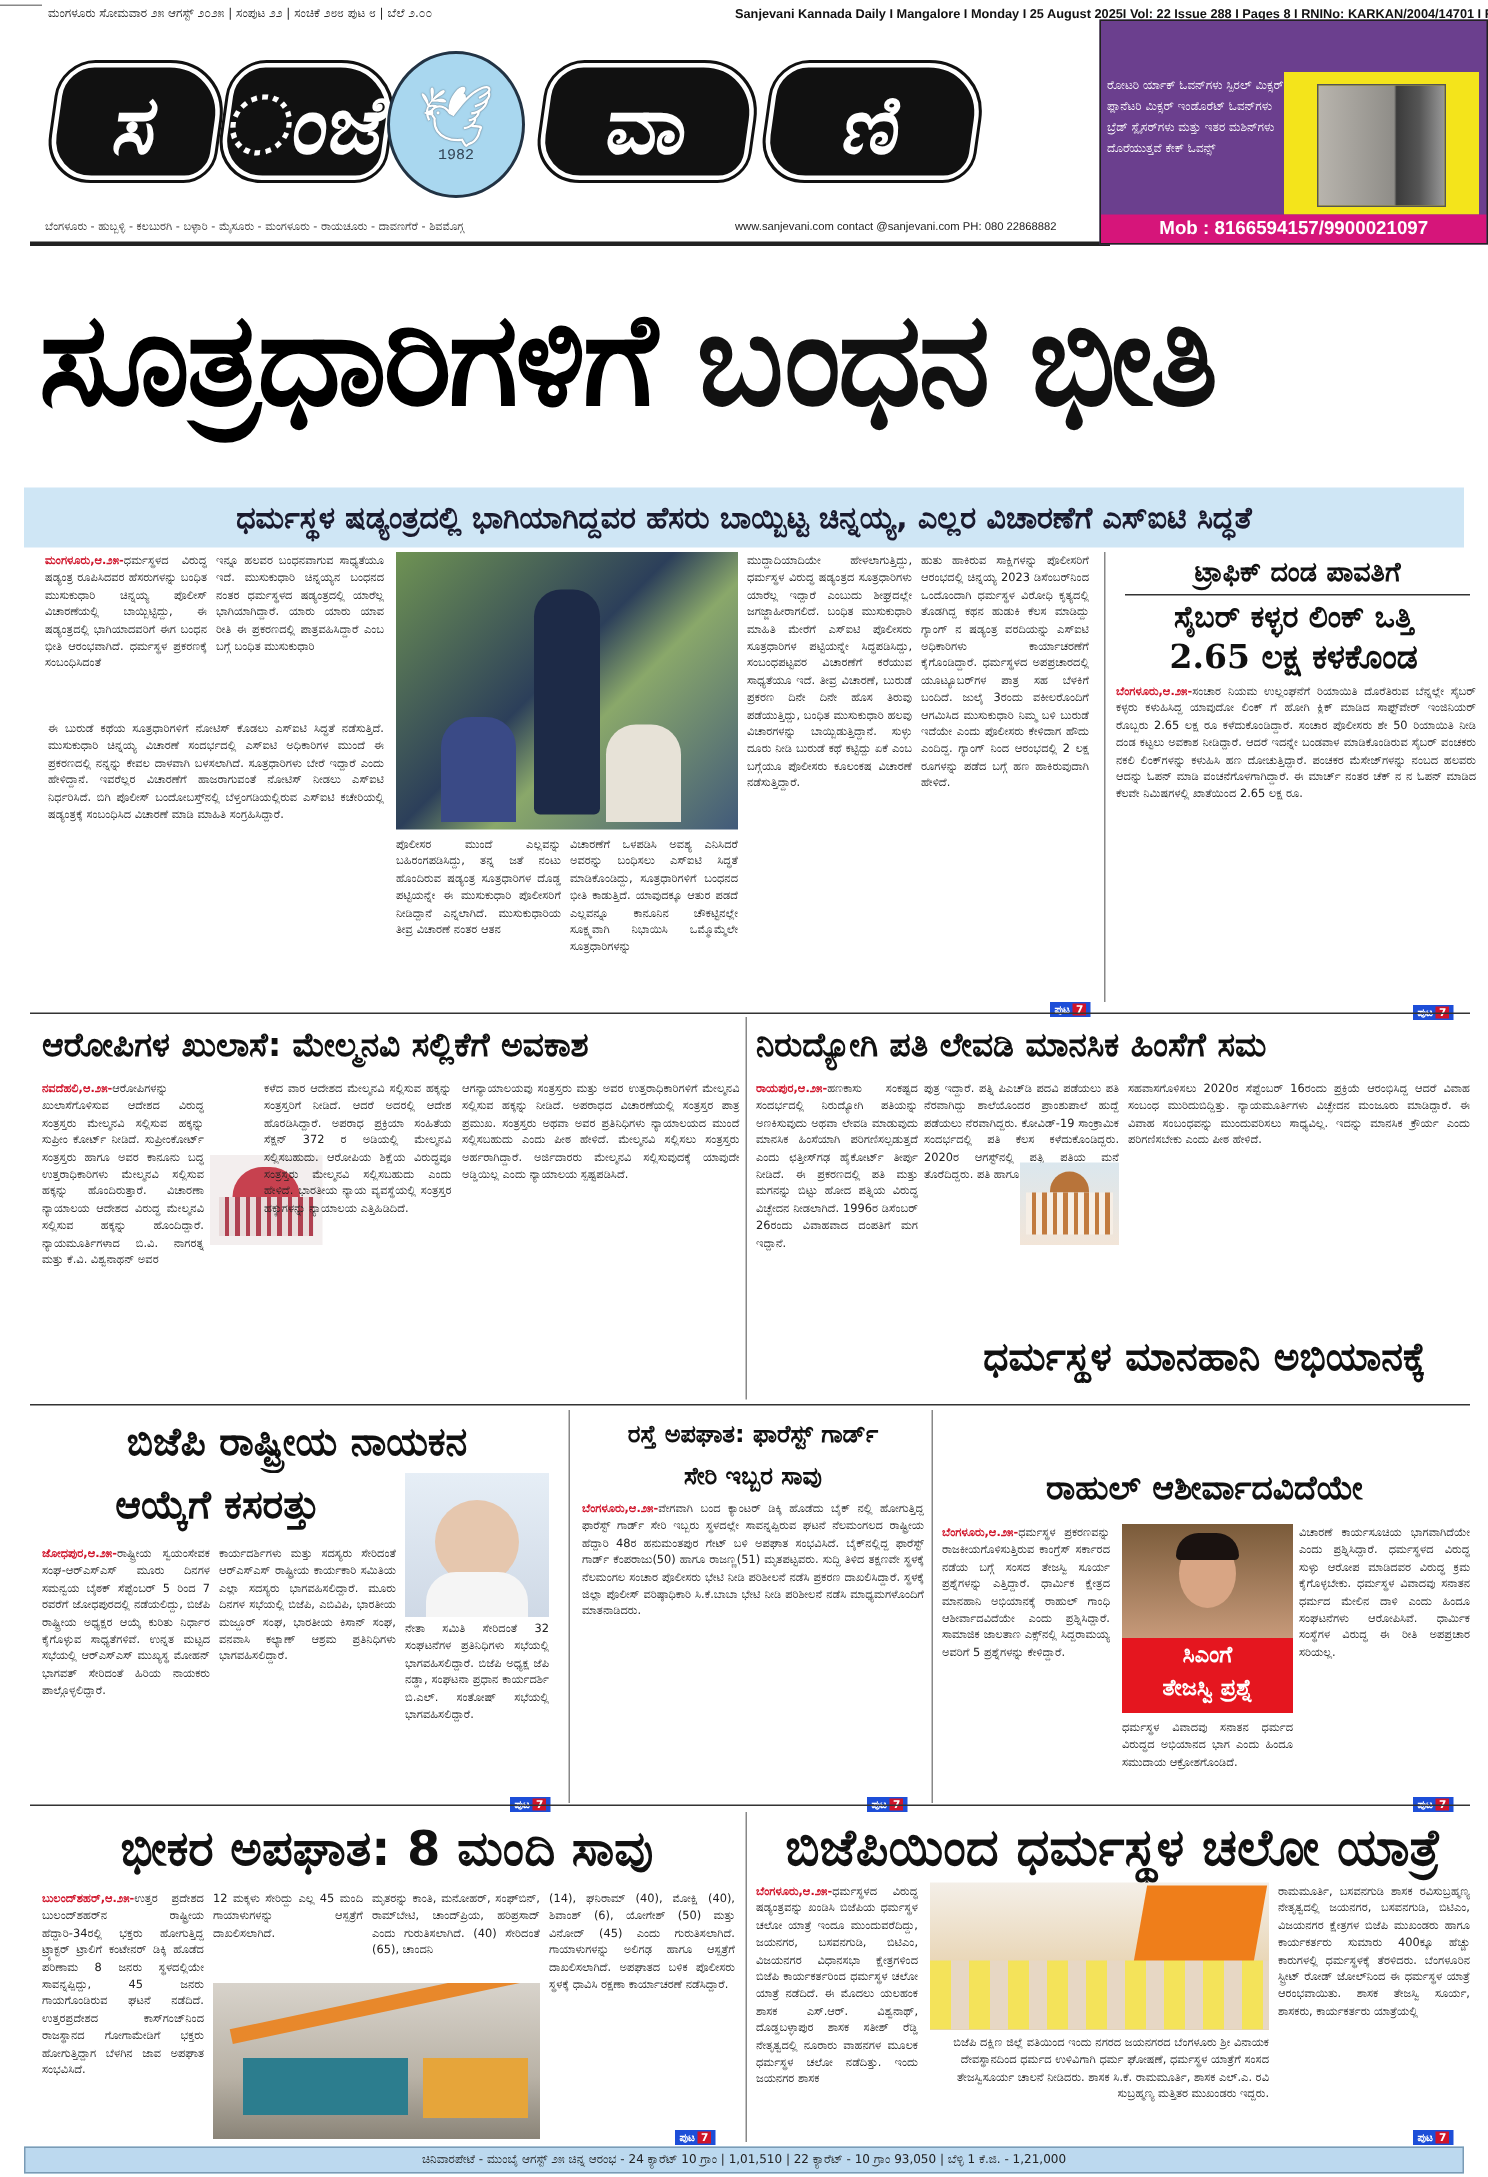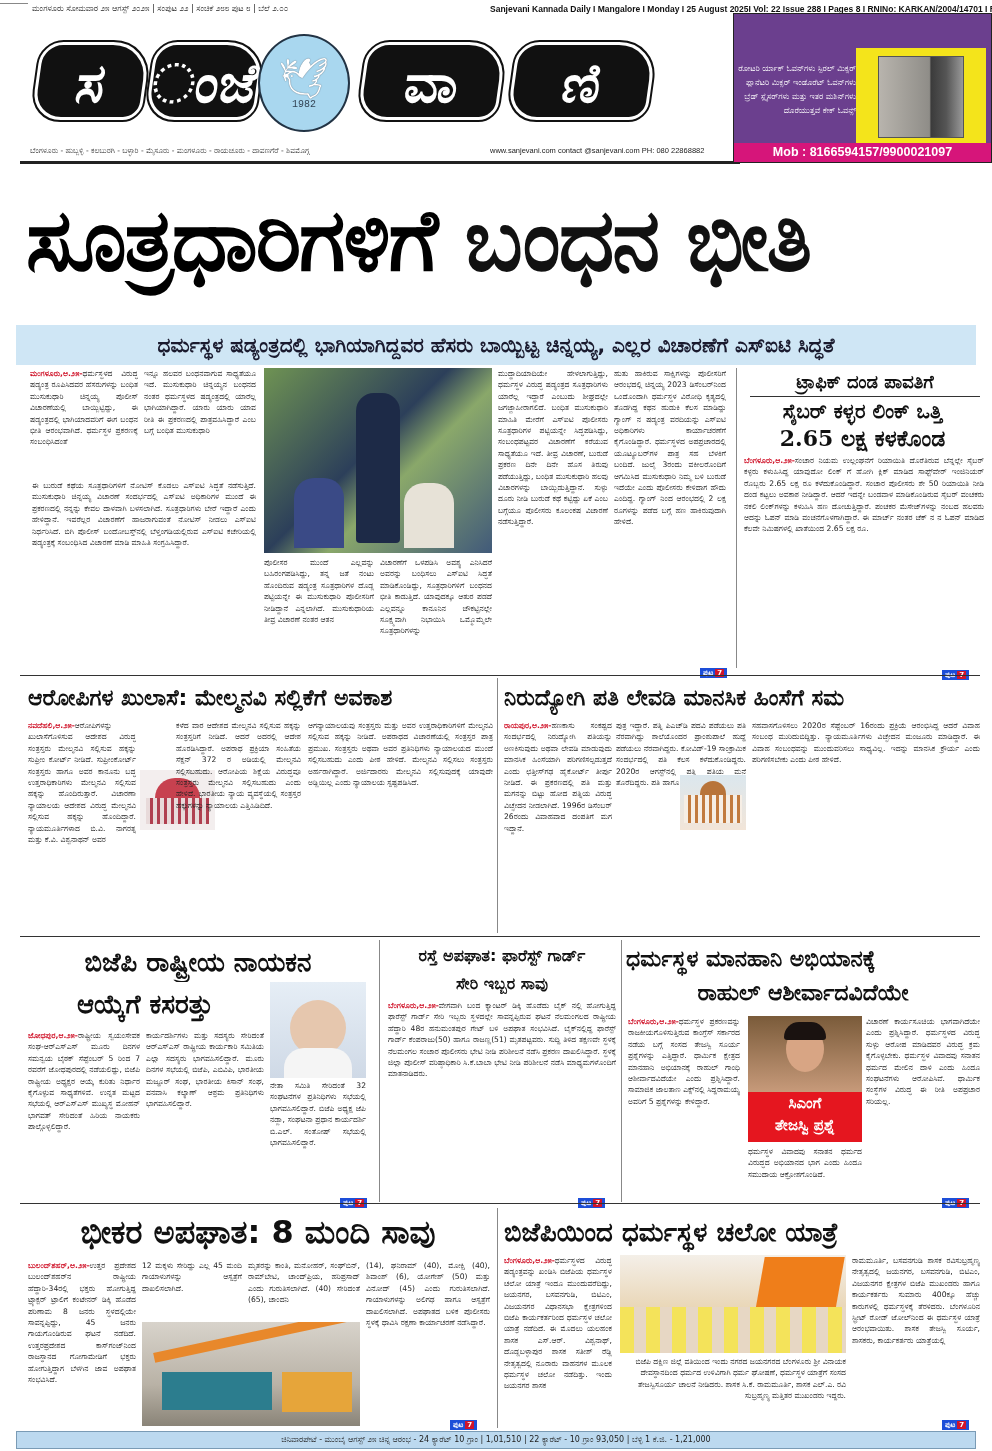--- a/index.html
+++ b/index.html
@@ -14,21 +14,21 @@
 .emblem{position:absolute;top:0;left:232px;width:92px;height:98px;border-radius:50%;background:#a9d7ef;border:2px solid #234;display:flex;flex-direction:column;align-items:center;justify-content:center}
 .dove{font-size:40px;color:#fff;line-height:42px;text-shadow:0 0 1px #345}
 .emblem-year{font-size:10px;color:#345;font-family:Liberation Mono, monospace}
 .cities{top:146px;left:30px;font-size:7.5px;color:#333;white-space:nowrap}
 .contact{top:146px;left:490px;font-size:7.5px;color:#222;font-family:"Liberation Sans",sans-serif;white-space:nowrap}
 .mast-rule{top:161px;left:20px;width:720px;height:3px;background:#222}
 .ad{top:13px;left:733px;width:259px;height:150px;border:1px solid #222;background:#6b3f8e;overflow:hidden}
 .ad-top{position:absolute;top:0;left:0;width:100%;height:30px;background:#fff}
 .ad-logo{position:absolute;top:3px;left:4px;width:60px;height:24px;border-radius:50%;background:#2b3d9a;color:#fff;font-weight:bold;font-size:12px;text-align:center;line-height:24px;font-family:"Liberation Sans",sans-serif}
 .ad-title{position:absolute;top:0;left:66px;width:193px;height:30px;background:#d6157a;color:#fff;font-family:"Liberation Sans",sans-serif;font-weight:bold;font-size:10.5px;line-height:14px;padding:1px 3px}
-.ad-body{position:absolute;top:48px;left:4px;width:118px;color:#fff;font-size:8px;line-height:14px;text-align:right}
+.ad-body{position:absolute;top:36px;left:4px;width:118px;color:#fff;font-size:8px;line-height:14px;text-align:left}
 .ad-oven{position:absolute;top:34px;left:122px;width:130px;height:95px;background:#f4e41b}
 .ad-oven .machine{position:absolute;top:8px;left:22px;width:86px;height:82px;background:linear-gradient(90deg,#b8b4ad,#8f8d88 60%,#3b3b3b 62%,#555 80%,#999);border:1px solid #555}
 .ad-mob{position:absolute;bottom:0;left:0;width:100%;height:19px;background:#d6157a;color:#fff;font-family:"Liberation Sans",sans-serif;font-weight:bold;font-size:12.5px;text-align:center;line-height:19px}
 .headline{top:170px;left:26px;font-size:86px;font-weight:bold;line-height:140px;white-space:nowrap;letter-spacing:-2px}
 .headline .red{color:#000000}
 .headline .black{color:#111}
 .subhead{top:325px;left:16px;width:960px;height:40px;background:#cfe6f5;color:#1a1a2e;font-size:20px;font-weight:bold;text-align:center;line-height:40px;white-space:nowrap;overflow:hidden}
 .col{font-size:7.6px;line-height:11.4px;color:#222;text-align:justify;overflow:hidden}
 .dateline{color:#d0142a;font-weight:bold}
 .box-head{background:#d6e9f6;font-weight:bold;font-size:14px;line-height:22px;padding:2px 6px;color:#111}
@@ -154,21 +154,21 @@
 
 <div class="sec-head" style="top:942px;left:385px;width:234px;text-align:center;font-size:16px;line-height:28px">ರಸ್ತೆ ಅಪಘಾತ: ಫಾರೆಸ್ಟ್ ಗಾರ್ಡ್</div>
 <div class="sec-head" style="top:970px;left:385px;width:234px;text-align:center;font-size:16px;line-height:28px">ಸೇರಿ ಇಬ್ಬರ ಸಾವು</div>
 <div class="abs col" style="top:1000px;left:388px;width:228px;height:198px">
   <span class="dateline">ಬೆಂಗಳೂರು,ಆ.೨೫-</span><span>ವೇಗವಾಗಿ ಬಂದ ಕ್ಯಾಂಟರ್ ಡಿಕ್ಕಿ ಹೊಡೆದು ಬೈಕ್ ನಲ್ಲಿ ಹೋಗುತ್ತಿದ್ದ ಫಾರೆಸ್ಟ್ ಗಾರ್ಡ್ ಸೇರಿ ಇಬ್ಬರು ಸ್ಥಳದಲ್ಲೇ ಸಾವನ್ನಪ್ಪಿರುವ ಘಟನೆ ನೆಲಮಂಗಲದ ರಾಷ್ಟ್ರೀಯ ಹೆದ್ದಾರಿ 48ರ ಹನುಮಂತಪುರ ಗೇಟ್ ಬಳಿ ಅಪಘಾತ ಸಂಭವಿಸಿದೆ. ಬೈಕ್‌ನಲ್ಲಿದ್ದ ಫಾರೆಸ್ಟ್ ಗಾರ್ಡ್ ಕೆಂಪರಾಜು(50) ಹಾಗೂ ರಾಜಣ್ಣ(51) ಮೃತಪಟ್ಟವರು. ಸುದ್ದಿ ತಿಳಿದ ತಕ್ಷಣವೇ ಸ್ಥಳಕ್ಕೆ ನೆಲಮಂಗಲ ಸಂಚಾರ ಪೊಲೀಸರು ಭೇಟಿ ನೀಡಿ ಪರಿಶೀಲನೆ ನಡೆಸಿ ಪ್ರಕರಣ ದಾಖಲಿಸಿದ್ದಾರೆ. ಸ್ಥಳಕ್ಕೆ ಜಿಲ್ಲಾ ಪೊಲೀಸ್ ವರಿಷ್ಠಾಧಿಕಾರಿ ಸಿ.ಕೆ.ಬಾಬಾ ಭೇಟಿ ನೀಡಿ ಪರಿಶೀಲನೆ ನಡೆಸಿ ಮಾಧ್ಯಮಗಳೊಂದಿಗೆ ಮಾತನಾಡಿದರು.</span>
 </div>
 <div class="abs" style="top:1190px;left:578px"><span class="pagetag"><span>ಪುಟ</span><b>7</b></span></div>
 
 <div class="vrule" style="top:940px;left:621px;height:262px"></div>
 
-<div class="sec-head" style="top:942px;left:626px;width:354px;text-align:left;font-size:22px;line-height:34px">ಧರ್ಮಸ್ಥಳ ಮಾನಹಾನಿ ಅಭಿಯಾನಕ್ಕೆ</div>
+<div class="sec-head" style="top:888px;left:626px;width:354px;text-align:center;font-size:26px;line-height:34px">ಧರ್ಮಸ್ಥಳ ಮಾನಹಾನಿ ಅಭಿಯಾನಕ್ಕೆ</div>
 <div class="sec-head" style="top:976px;left:626px;width:354px;text-align:center;font-size:22px;line-height:34px">ರಾಹುಲ್ ಆಶೀರ್ವಾದವಿದೆಯೇ</div>
 <div class="abs col" style="top:1016px;left:628px;width:112px;height:180px">
   <span class="dateline">ಬೆಂಗಳೂರು,ಆ.೨೫-</span><span>ಧರ್ಮಸ್ಥಳ ಪ್ರಕರಣವನ್ನು ರಾಜಕೀಯಗೊಳಿಸುತ್ತಿರುವ ಕಾಂಗ್ರೆಸ್ ಸರ್ಕಾರದ ನಡೆಯ ಬಗ್ಗೆ ಸಂಸದ ತೇಜಸ್ವಿ ಸೂರ್ಯ ಪ್ರಶ್ನೆಗಳನ್ನು ಎತ್ತಿದ್ದಾರೆ. ಧಾರ್ಮಿಕ ಕ್ಷೇತ್ರದ ಮಾನಹಾನಿ ಅಭಿಯಾನಕ್ಕೆ ರಾಹುಲ್ ಗಾಂಧಿ ಆಶೀರ್ವಾದವಿದೆಯೇ ಎಂದು ಪ್ರಶ್ನಿಸಿದ್ದಾರೆ. ಸಾಮಾಜಿಕ ಜಾಲತಾಣ ಎಕ್ಸ್‌ನಲ್ಲಿ ಸಿದ್ದರಾಮಯ್ಯ ಅವರಿಗೆ 5 ಪ್ರಶ್ನೆಗಳನ್ನು ಕೇಳಿದ್ದಾರೆ.</span>
 </div>
 <div class="photo" style="top:1016px;left:748px;width:114px;height:76px;background:linear-gradient(#7a5b3a,#c79a7a)">
   <div style="position:absolute;left:38px;top:10px;width:38px;height:46px;border-radius:50%;background:#d8a584"></div>
   <div style="position:absolute;left:36px;top:6px;width:42px;height:18px;border-radius:20px 20px 4px 4px;background:#1a1210"></div>
 </div>
 <div class="abs caption-red" style="top:1092px;left:748px;width:114px;height:50px">
   <div>ಸಿಎಂಗೆ</div>
@@ -189,21 +189,21 @@
 <div class="abs col" style="top:1260px;left:366px;width:124px;height:165px">(14), ಘನಿರಾಮ್ (40), ಮೋಕ್ಷಿ (40), ಶಿವಾಂಶ್ (6), ಯೋಗೇಶ್ (50) ಮತ್ತು ವಿನೋದ್ (45) ಎಂದು ಗುರುತಿಸಲಾಗಿದೆ. ಗಾಯಾಳುಗಳನ್ನು ಅಲಿಗಢ ಹಾಗೂ ಆಸ್ಪತ್ರೆಗೆ ದಾಖಲಿಸಲಾಗಿದೆ. ಅಪಘಾತದ ಬಳಿಕ ಪೊಲೀಸರು ಸ್ಥಳಕ್ಕೆ ಧಾವಿಸಿ ರಕ್ಷಣಾ ಕಾರ್ಯಾಚರಣೆ ನಡೆಸಿದ್ದಾರೆ.</div>
 <div class="photo" style="top:1322px;left:142px;width:218px;height:104px;background:linear-gradient(#d8d3cb,#b9b2a6 60%,#8a8478)">
   <div style="position:absolute;left:10px;top:10px;width:200px;height:10px;background:#e8882b;transform:rotate(-12deg)"></div>
   <div style="position:absolute;left:20px;top:50px;width:110px;height:38px;background:#2c7d8e"></div>
   <div style="position:absolute;left:140px;top:50px;width:70px;height:40px;background:#e6a53a"></div>
 </div>
 <div class="abs" style="top:1412px;left:450px"><span class="pagetag"><span>ಪುಟ</span><b>7</b></span></div>
 
 <div class="vrule" style="top:1208px;left:497px;height:220px"></div>
 
-<div class="sec-head" style="top:1208px;left:504px;width:476px;text-align:left;font-size:26px;line-height:48px">ಬಿಜೆಪಿಯಿಂದ ಧರ್ಮಸ್ಥಳ ಚಲೋ ಯಾತ್ರೆ</div>
+<div class="sec-head" style="top:1208px;left:504px;width:476px;text-align:center;font-size:34px;line-height:48px">ಬಿಜೆಪಿಯಿಂದ ಧರ್ಮಸ್ಥಳ ಚಲೋ ಯಾತ್ರೆ</div>
 <div class="abs col" style="top:1255px;left:504px;width:108px;height:170px">
   <span class="dateline">ಬೆಂಗಳೂರು,ಆ.೨೫-</span><span>ಧರ್ಮಸ್ಥಳದ ವಿರುದ್ಧ ಷಡ್ಯಂತ್ರವನ್ನು ಖಂಡಿಸಿ ಬಿಜೆಪಿಯ ಧರ್ಮಸ್ಥಳ ಚಲೋ ಯಾತ್ರೆ ಇಂದೂ ಮುಂದುವರೆದಿದ್ದು, ಜಯನಗರ, ಬಸವನಗುಡಿ, ಬಿಟಿಎಂ, ವಿಜಯನಗರ ವಿಧಾನಸಭಾ ಕ್ಷೇತ್ರಗಳಿಂದ ಬಿಜೆಪಿ ಕಾರ್ಯಕರ್ತರಿಂದ ಧರ್ಮಸ್ಥಳ ಚಲೋ ಯಾತ್ರೆ ನಡೆದಿದೆ. ಈ ಮೊದಲು ಯಲಹಂಕ ಶಾಸಕ ಎಸ್.ಆರ್. ವಿಶ್ವನಾಥ್, ದೊಡ್ಡಬಳ್ಳಾಪುರ ಶಾಸಕ ಸತೀಶ್ ರೆಡ್ಡಿ ನೇತೃತ್ವದಲ್ಲಿ ನೂರಾರು ವಾಹನಗಳ ಮೂಲಕ ಧರ್ಮಸ್ಥಳ ಚಲೋ ನಡೆದಿತ್ತು. ಇಂದು ಜಯನಗರ ಶಾಸಕ</span>
 </div>
 <div class="photo" style="top:1255px;left:620px;width:226px;height:98px;background:linear-gradient(#f4efe8,#e9d6b6 55%,#c9a86a)">
   <div style="position:absolute;left:140px;top:2px;width:80px;height:54px;background:#ef7e1a;transform:skewX(-10deg)"></div>
   <div style="position:absolute;left:0;top:52px;width:226px;height:46px;background:repeating-linear-gradient(90deg,#f4e35a 0 14px,#e7d7c4 14px 26px)"></div>
 </div>
 <div class="abs col" style="top:1356px;left:620px;width:226px;height:68px;font-weight:normal;text-align:right">ಬಿಜೆಪಿ ದಕ್ಷಿಣ ಜಿಲ್ಲೆ ವತಿಯಿಂದ ಇಂದು ನಗರದ ಜಯನಗರದ ಬೆಂಗಳೂರು ಶ್ರೀ ವಿನಾಯಕ ದೇವಸ್ಥಾನದಿಂದ ಧರ್ಮದ ಉಳಿವಿಗಾಗಿ ಧರ್ಮ ಘೋಷಣೆ, ಧರ್ಮಸ್ಥಳ ಯಾತ್ರೆಗೆ ಸಂಸದ ತೇಜಸ್ವಿಸೂರ್ಯ ಚಾಲನೆ ನೀಡಿದರು. ಶಾಸಕ ಸಿ.ಕೆ. ರಾಮಮೂರ್ತಿ, ಶಾಸಕ ಎಲ್.ಎ. ರವಿ ಸುಬ್ರಹ್ಮಣ್ಯ ಮತ್ತಿತರ ಮುಖಂಡರು ಇದ್ದರು.</div>
 <div class="abs col" style="top:1255px;left:852px;width:128px;height:170px">ರಾಮಮೂರ್ತಿ, ಬಸವನಗುಡಿ ಶಾಸಕ ರವಿಸುಬ್ರಹ್ಮಣ್ಯ ನೇತೃತ್ವದಲ್ಲಿ ಜಯನಗರ, ಬಸವನಗುಡಿ, ಬಿಟಿಎಂ, ವಿಜಯನಗರ ಕ್ಷೇತ್ರಗಳ ಬಿಜೆಪಿ ಮುಖಂಡರು ಹಾಗೂ ಕಾರ್ಯಕರ್ತರು ಸುಮಾರು 400ಕ್ಕೂ ಹೆಚ್ಚು ಕಾರುಗಳಲ್ಲಿ ಧರ್ಮಸ್ಥಳಕ್ಕೆ ತೆರಳಿದರು. ಬೆಂಗಳೂರಿನ ಸ್ಟ್ರೀಟ್ ರೋಡ್ ಜೋಲ್‌ನಿಂದ ಈ ಧರ್ಮಸ್ಥಳ ಯಾತ್ರೆ ಆರಂಭವಾಯಿತು. ಶಾಸಕ ತೇಜಸ್ವಿ ಸೂರ್ಯ, ಶಾಸಕರು, ಕಾರ್ಯಕರ್ತರು ಯಾತ್ರೆಯಲ್ಲಿ</div>
 <div class="abs" style="top:1412px;left:942px"><span class="pagetag"><span>ಪುಟ</span><b>7</b></span></div>

